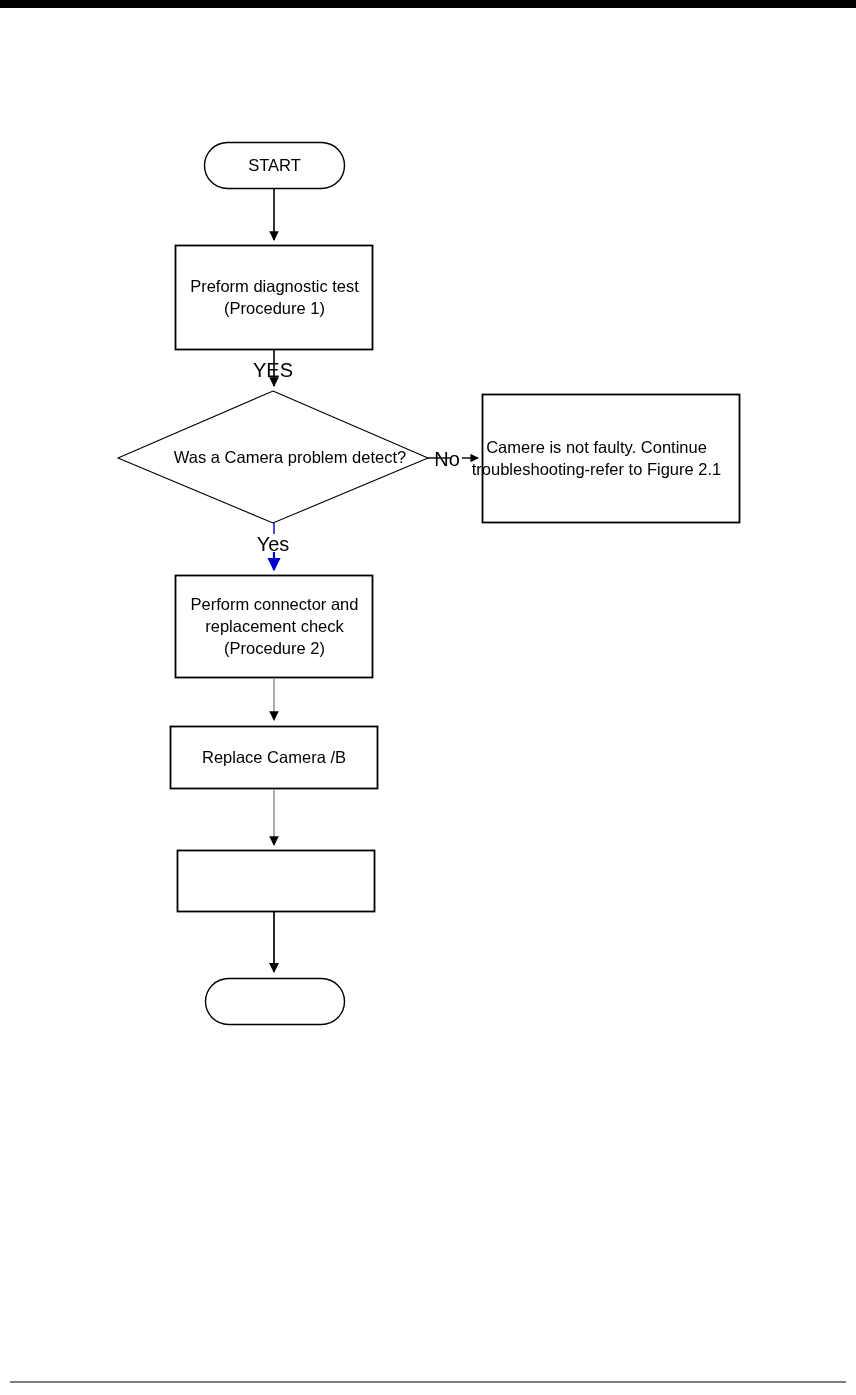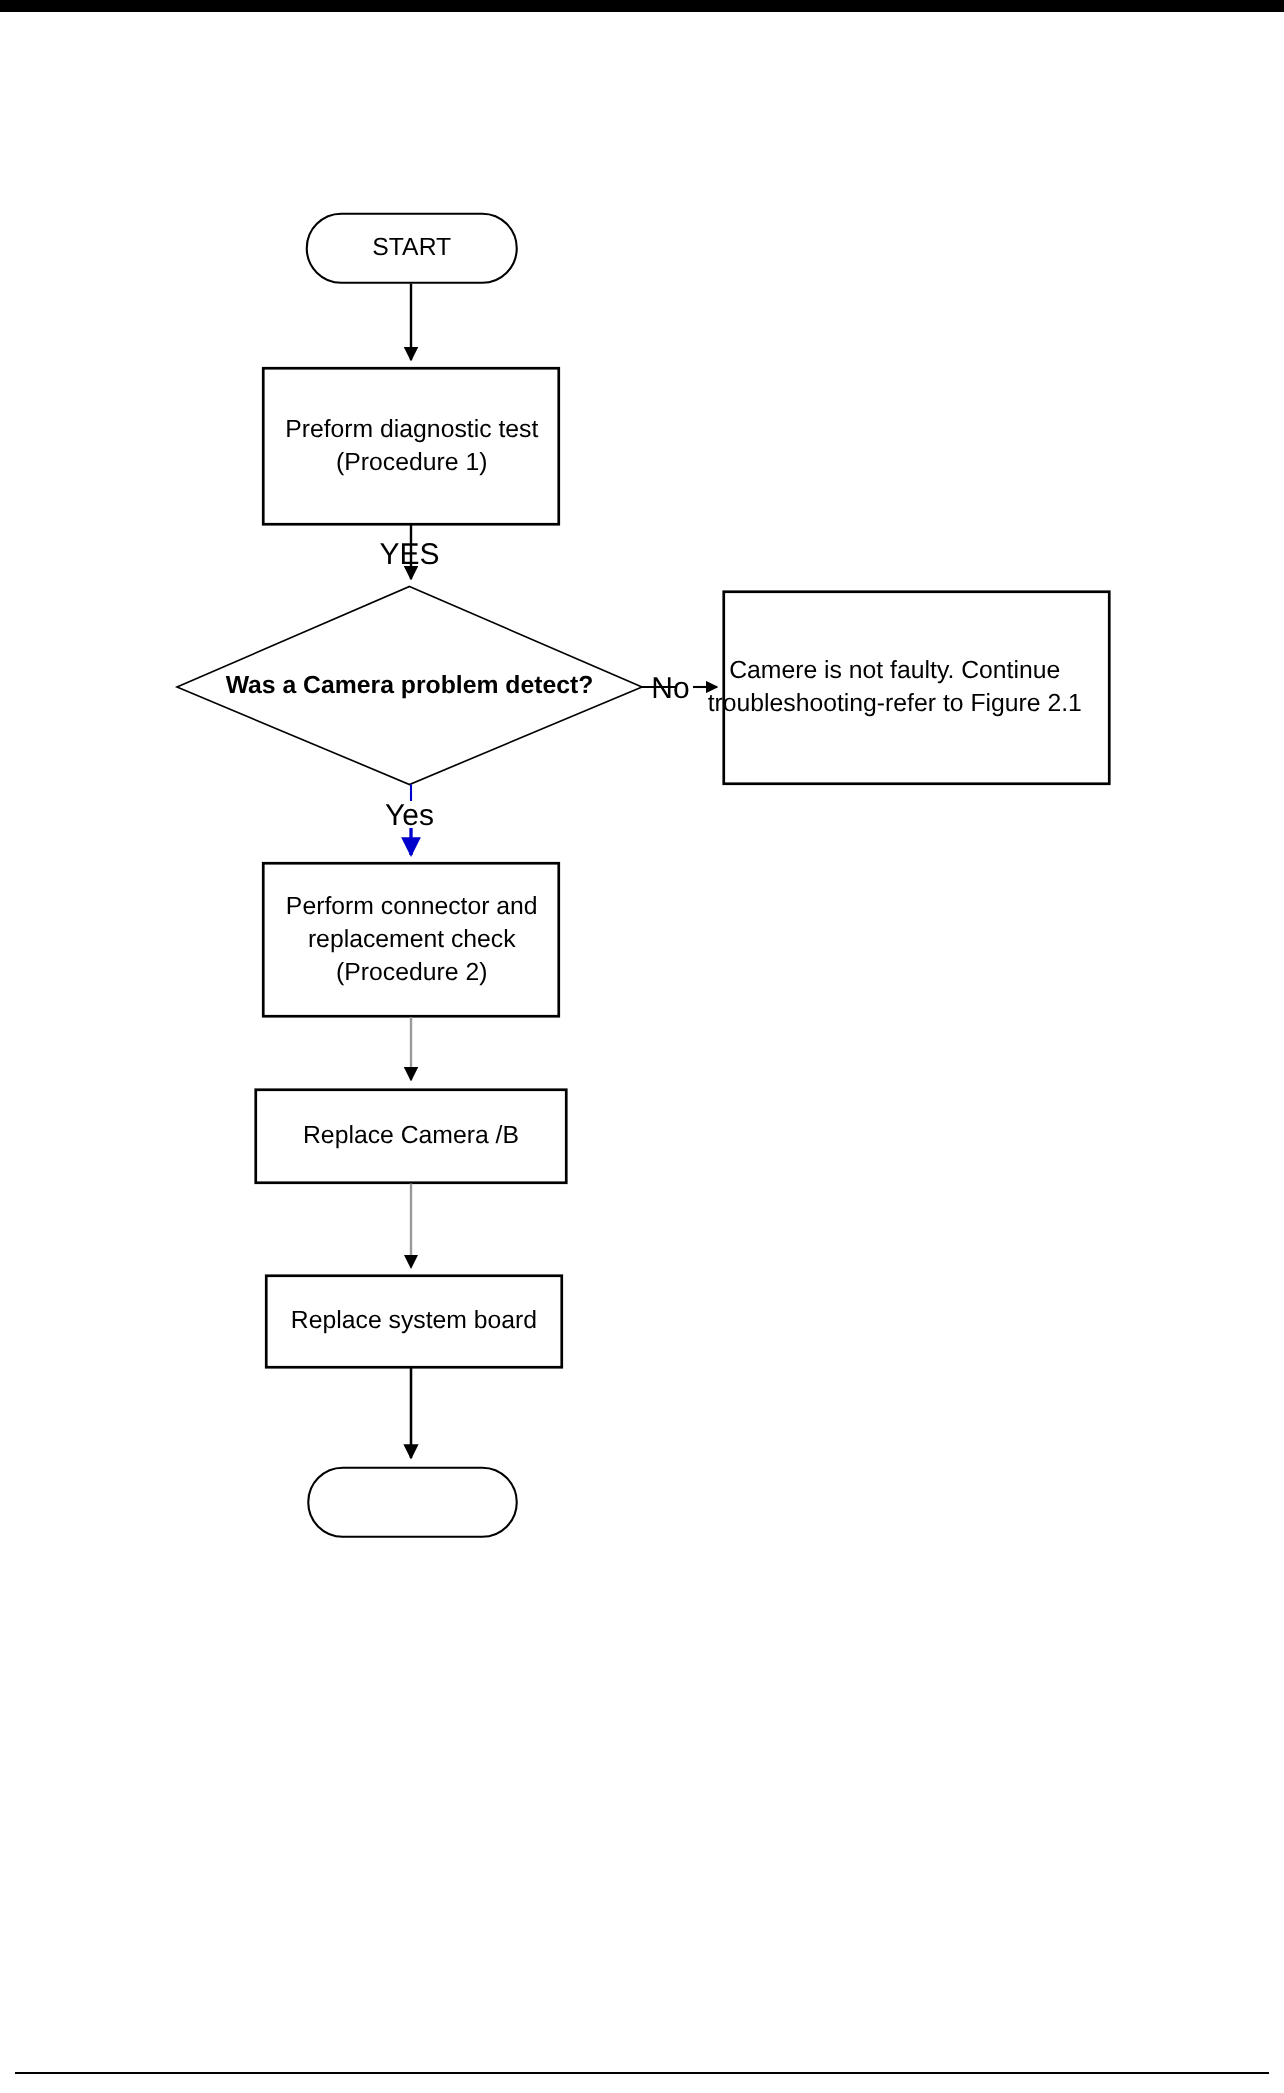--- a/index.html
+++ b/index.html
@@ -53,21 +53,21 @@
     position: absolute;
     font-size: 20px;
     color: #000000;
     white-space: nowrap;
     text-align: center;
   }
 
   
   #start-node    { left: 204px; top: 142px;  width: 141px; height: 47px; }
   #box-diag      { left: 176px; top: 246px;  width: 197px; height: 104px; }
-  #diamond-node  { left: 140px; top: 424px;  width: 266px; height: 68px; font-weight: bold; }
+  #diamond-node  { left: 157px; top: 424px;  width: 266px; height: 68px; }
   #box-notfaulty { left: 469px; top: 396px;  width: 255px; height: 126px; }
   #box-connector { left: 176px; top: 576px;  width: 197px; height: 102px; }
   #box-camera    { left: 171px; top: 727px;  width: 206px; height: 62px; text-align: center; }
   #box-sysboard  { left: 178px; top: 851px;  width: 196px; height: 60px; }
   #end-node      { left: 205px; top: 978px;  width: 140px; height: 47px; }
 
   
   #label-yes-upper { left: 238px; top: 359px; width: 70px; }
   #label-yes-lower { left: 243px; top: 533px; width: 60px; }
   #label-no        { left: 432px; top: 448px; width: 30px; }
@@ -132,21 +132,20 @@
   <div class="node-text" id="diamond-node">Was a Camera problem detect?</div>
 
   <div class="node-text" id="box-notfaulty">Camere is not faulty. Continue troubleshooting-refer to Figure 2.1</div>
 
   <div class="node-text" id="box-connector">Perform connector and
 replacement check
 (Procedure 2)</div>
 
   <div class="node-text" id="box-camera">Replace Camera /B</div>
 
-  <div class="node-text" id="box-sysboard">Replace system board</div>
 
 
   <div class="edge-label" id="label-yes-upper">YES</div>
 
   <div class="edge-label" id="label-yes-lower">Yes</div>
 
   <div class="edge-label" id="label-no">No</div>
 
 </div>
 

